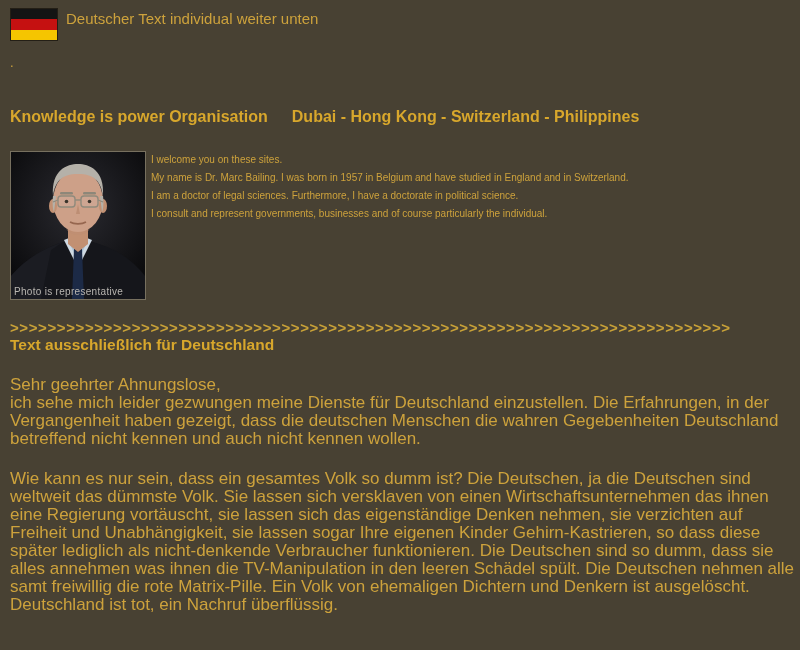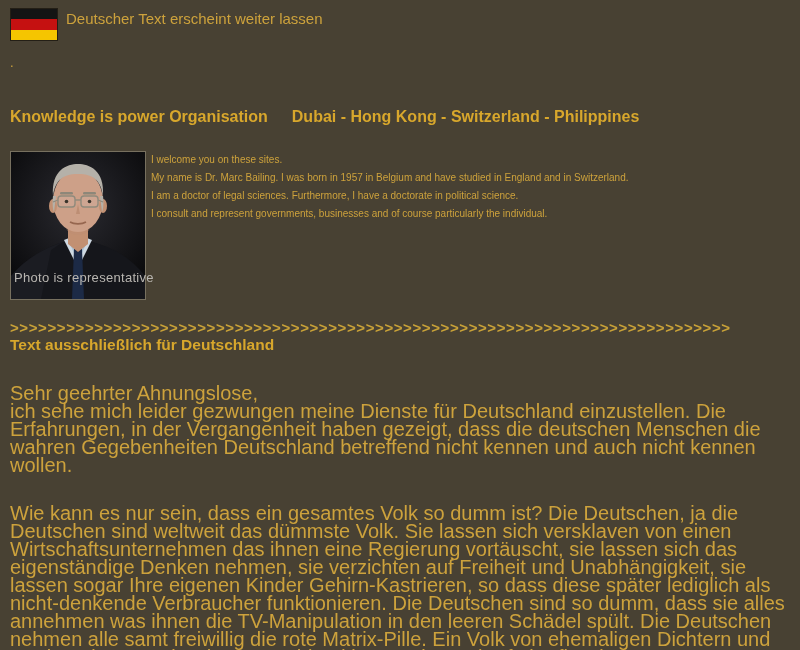--- a/index.html
+++ b/index.html
@@ -65,22 +65,22 @@
     height: 147px;
     border: 1px solid #77705f;
     background: #0b0b0d;
     position: relative;
     flex-shrink: 0;
   }
   .photo svg { display: block; width: 100%; height: 100%; }
   .photo-caption {
     position: absolute;
     left: 3px;
-    bottom: 14px;
-    font-size: 13px;
+    bottom: 2px;
+    font-size: 10px;
     letter-spacing: 0.3px;
     color: #b9b6b1;
     white-space: nowrap;
   }
   .intro-text {
     margin-left: 5px;
     width: 650px;
     font-size: 10px;
     line-height: 18px;
     white-space: pre-line;
@@ -97,39 +97,39 @@
     width: 780px;
   }
   
   .german-heading {
     font-size: 15.5px;
     font-weight: bold;
     color: #d8a72c;
     line-height: 18px;
   }
   .german-paragraph {
-    margin-top: 30px;
+    margin-top: 22px;
     width: 786px;
-    font-size: 20px;
+    font-size: 17px;
     line-height: 18px;
     white-space: pre-line;
   }
 </style>
 </head>
 <body>
 
 <div class="page">
 
   <div class="header-row">
     <div class="flag">
       <div class="stripe" style="background:#141414"></div>
       <div class="stripe" style="background:#c51111"></div>
       <div class="stripe" style="background:#f5c500"></div>
     </div>
-    <div class="flag-label">Deutscher Text erscheint weiter lassen</div>
+    <div class="flag-label">Deutscher Text individual weiter unten</div>
   </div>
 
   <div class="dot-line">.</div>
 
   <div class="title-row">
     <span>Knowledge is power Organisation</span><span class="locations">Dubai - Hong Kong - Switzerland - Philippines</span>
   </div>
 
   <div class="intro-row">
     <div class="photo">

